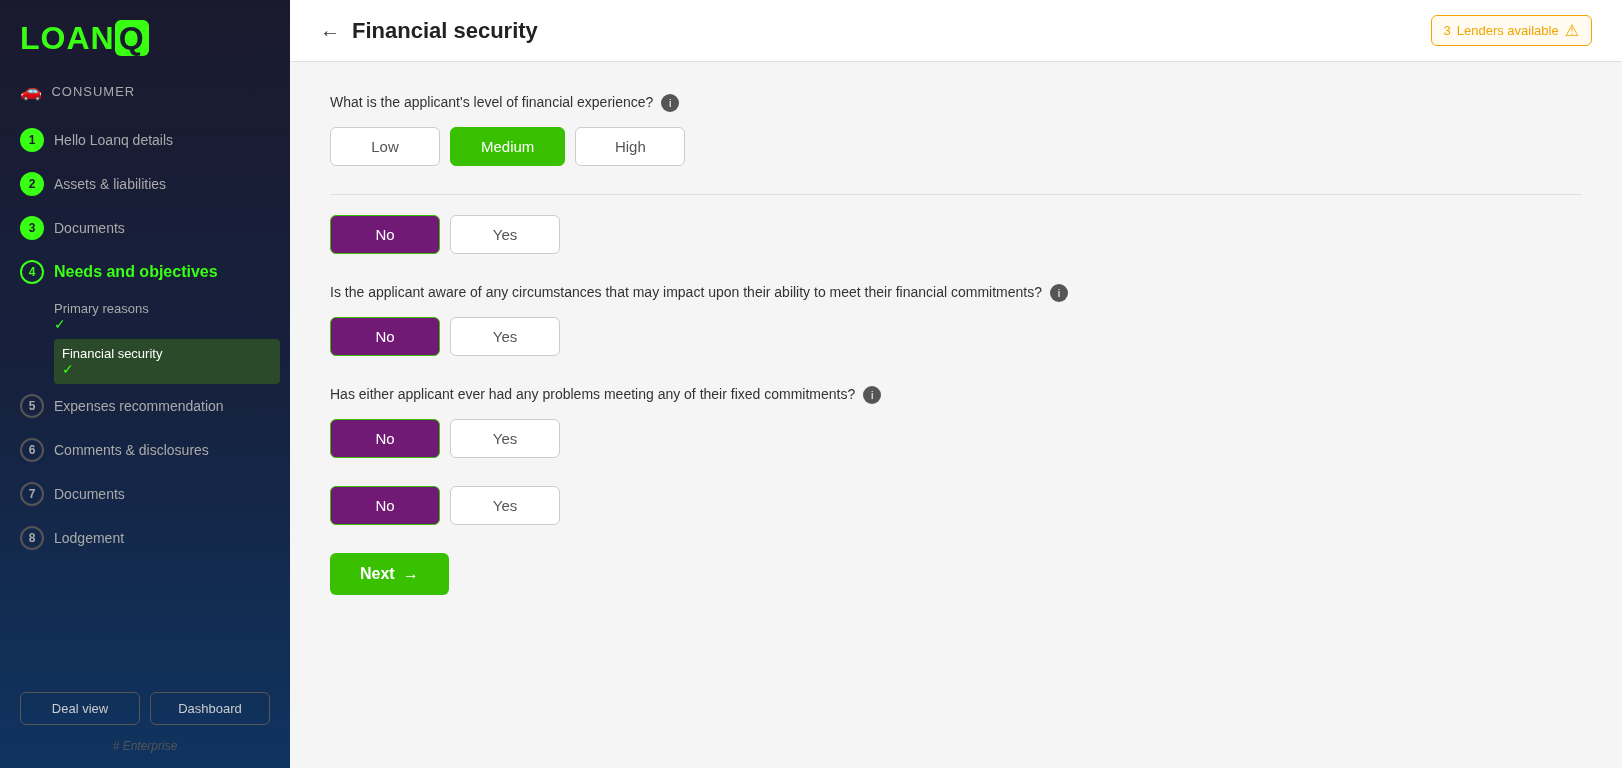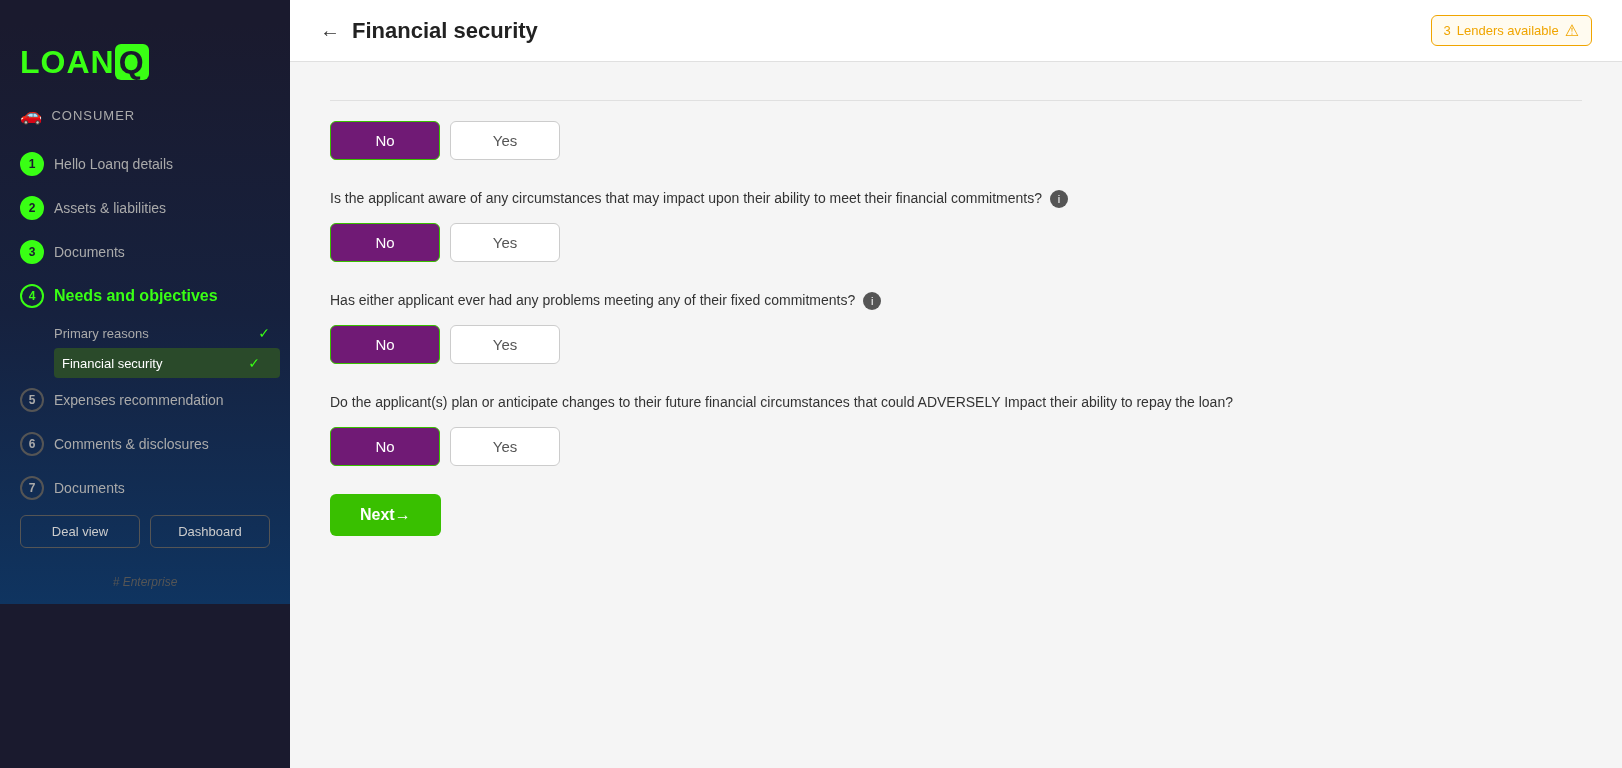--- a/index.html
+++ b/index.html
@@ -6,23 +6,22 @@
     body { font-family: Arial, sans-serif; background: #1a1a2e; display: flex; height: 768px; width: 1622px; overflow: hidden; }
 
     
     .sidebar {
       width: 290px;
       min-width: 290px;
       background: linear-gradient(180deg, #1a1a2e 0%, #16213e 50%, #0f3460 100%);
       display: flex;
       flex-direction: column;
       padding: 0;
-      height: 580px;
+      height: 768px;
       position: relative;
-      margin-top: 24px;
     }
 
     .logo-area {
       padding: 20px 20px 15px 20px;
       display: flex;
       align-items: center;
     }
 
     .logo-text {
       font-size: 32px;
@@ -98,43 +97,43 @@
       border-color: #39ff14;
       color: #1a1a2e;
     }
 
     .sub-nav {
       padding: 0 0 0 54px;
     }
 
     .sub-nav-item {
       display: flex;
-      align-items: center;
       justify-content: space-between;
       padding: 7px 20px 7px 0;
       color: #aaa;
       font-size: 13px;
       cursor: pointer;
+      flex-direction: column;
     }
 
     .sub-nav-item.active-sub {
       background: #2a4a2a;
       color: #fff;
       border-radius: 4px;
       padding-left: 8px;
       margin-right: 10px;
     }
 
     .check-green { color: #39ff14; font-size: 14px; }
 
     .sidebar-bottom {
       padding: 15px 20px;
       display: flex;
       flex-direction: column;
-      gap: 27px;
+      gap: 14px;
     }
 
     .bottom-buttons {
       display: flex;
       gap: 10px;
     }
 
     .btn-outline {
       border: 1px solid #555;
       background: transparent;
@@ -269,21 +268,21 @@
       background: #39c000;
       color: #fff;
       border: none;
       padding: 12px 30px;
       border-radius: 6px;
       font-size: 16px;
       font-weight: bold;
       cursor: pointer;
       display: flex;
       align-items: center;
-      gap: 0;
+      gap: 8px;
       margin-top: 10px;
     }
 
     .divider { border: none; border-top: 1px solid #e0e0e0; margin: 8px 0 20px 0; }
   </style>
 </head>
 <body>
 
 <aside class="sidebar">
   <div class="logo-area">
@@ -370,20 +369,31 @@
     </div>
     <div class="lenders-badge">
       <span>3</span>
       <span>Lenders available</span>
       <span class="warn-icon">⚠</span>
     </div>
   </div>
 
   <div class="form-area">
 
+    <div class="question-block">
+      <div class="question-text">
+        <span>What is the applicant's level of financial experience?</span>
+        <span class="info-icon">i</span>
+      </div>
+      <div class="options-row">
+        <button class="opt-btn">Low</button>
+        <button class="opt-btn selected-medium">Medium</button>
+        <button class="opt-btn">High</button>
+      </div>
+    </div>
 
     <hr class="divider">
 
     <div class="question-block">
       <div class="options-row">
         <button class="opt-btn selected-green">No</button>
         <button class="opt-btn">Yes</button>
       </div>
     </div>
 
@@ -403,23 +413,20 @@
         <span>Has either applicant ever had any problems meeting any of their fixed commitments?</span>
         <span class="info-icon">i</span>
       </div>
       <div class="options-row">
         <button class="opt-btn selected-green">No</button>
         <button class="opt-btn">Yes</button>
       </div>
     </div>
 
     <div class="question-block">
-      <div class="question-text">
-        <span>Do the applicant(s) plan or anticipate changes to their future financial circumstances that could ADVERSELY Impact their ability to repay the loan?</span>
-      </div>
       <div class="options-row">
         <button class="opt-btn selected-green">No</button>
         <button class="opt-btn">Yes</button>
       </div>
     </div>
 
     <button class="next-btn">
       <span>Next</span>
       <span>→</span>
     </button>

